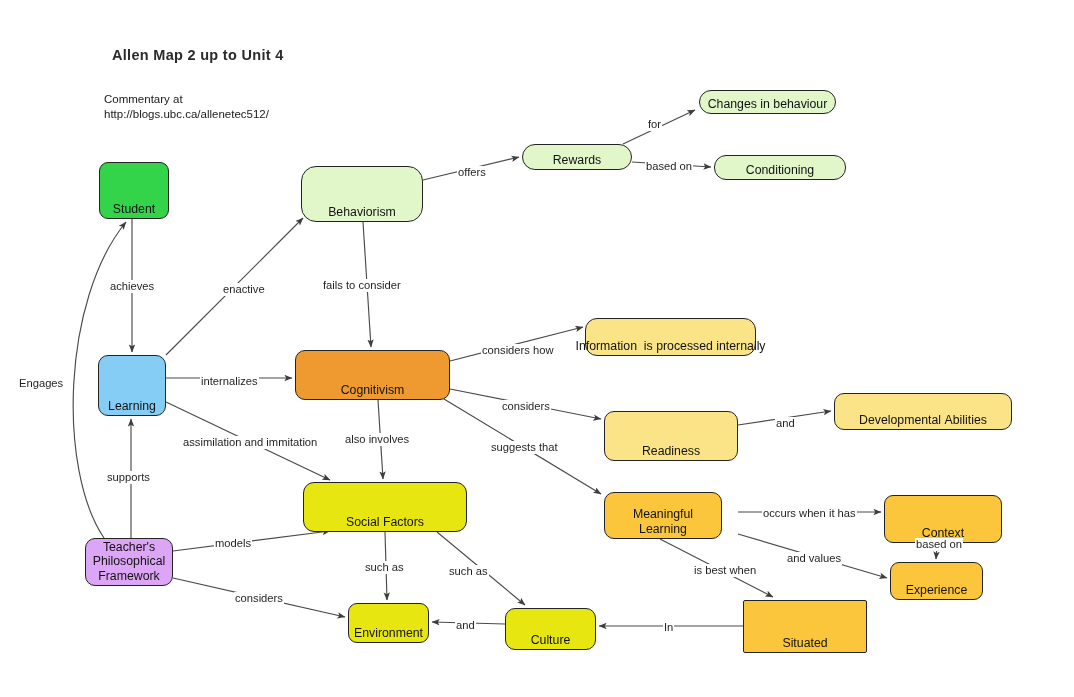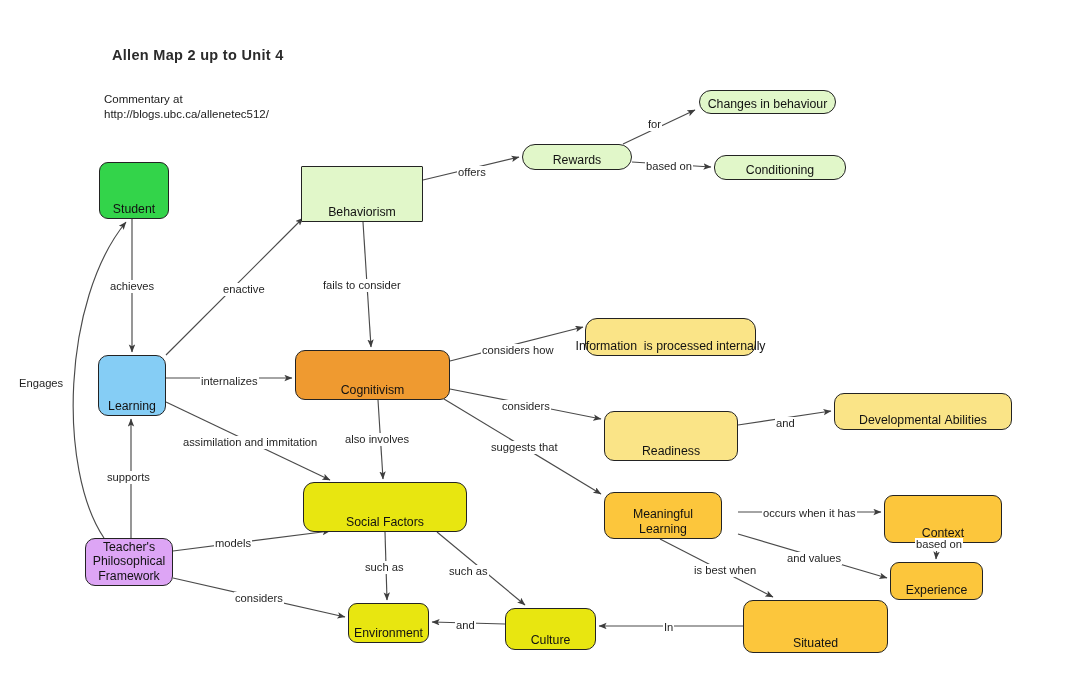--- a/index.html
+++ b/index.html
@@ -137,21 +137,21 @@
 
   <div class="commentary">
     <div>Commentary at</div>
     <div>http://blogs.ubc.ca/allenetec512/</div>
   </div>
 
   <div id="node-layer">
       <div class="node" style="left: 99px; top: 162px; width: 70px; height: 57px; border-radius: 9px; background: rgb(51, 212, 74);">
         <span>Student</span>
       </div>
-      <div class="node" style="left: 301px; top: 166px; width: 122px; height: 56px; border-radius: 1px; background: rgb(225, 247, 201);">
+      <div class="node" style="left: 301px; top: 166px; width: 122px; height: 56px; border-radius: 15px; background: rgb(225, 247, 201);">
         <span>Behaviorism</span>
       </div>
       <div class="node" style="left: 522px; top: 144px; width: 110px; height: 26px; border-radius: 13px; background: rgb(225, 247, 201);">
         <span>Rewards</span>
       </div>
       <div class="node" style="left: 699px; top: 90px; width: 137px; height: 24px; border-radius: 12px; background: rgb(225, 247, 201);">
         <span>Changes&nbsp;in&nbsp;behaviour</span>
       </div>
       <div class="node" style="left: 714px; top: 155px; width: 132px; height: 25px; border-radius: 12px; background: rgb(225, 247, 201);">
         <span>Conditioning</span>
@@ -185,21 +185,21 @@
       </div>
       <div class="node" style="left: 85px; top: 538px; width: 88px; height: 48px; border-radius: 10px; background: rgb(221, 165, 245);">
         <span>Teacher's<br>Philosophical<br>Framework</span>
       </div>
       <div class="node" style="left: 348px; top: 603px; width: 81px; height: 40px; border-radius: 9px; background: rgb(232, 230, 16);">
         <span>Environment</span>
       </div>
       <div class="node" style="left: 505px; top: 608px; width: 91px; height: 42px; border-radius: 10px; background: rgb(232, 230, 16);">
         <span>Culture</span>
       </div>
-      <div class="node" style="left: 743px; top: 600px; width: 145px; height: 53px; border-radius: 10px; background: rgb(252, 198, 60);">
+      <div class="node" style="left: 743px; top: 600px; width: 124px; height: 53px; border-radius: 2px; background: rgb(252, 198, 60);">
         <span>Situated</span>
       </div>
     </div>
   <div id="label-layer">
       <div class="edge-label" style="left: 18px; top: 377px;">Engages</div>
       <div class="edge-label" style="left: 109px; top: 280px;">achieves</div>
       <div class="edge-label" style="left: 106px; top: 471px;">supports</div>
       <div class="edge-label" style="left: 222px; top: 283px;">enactive</div>
       <div class="edge-label" style="left: 322px; top: 279px;">fails to consider</div>
       <div class="edge-label" style="left: 457px; top: 166px;">offers</div>

